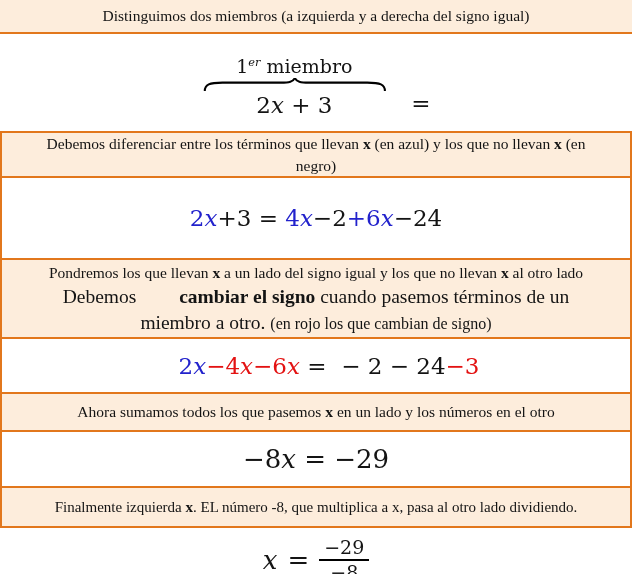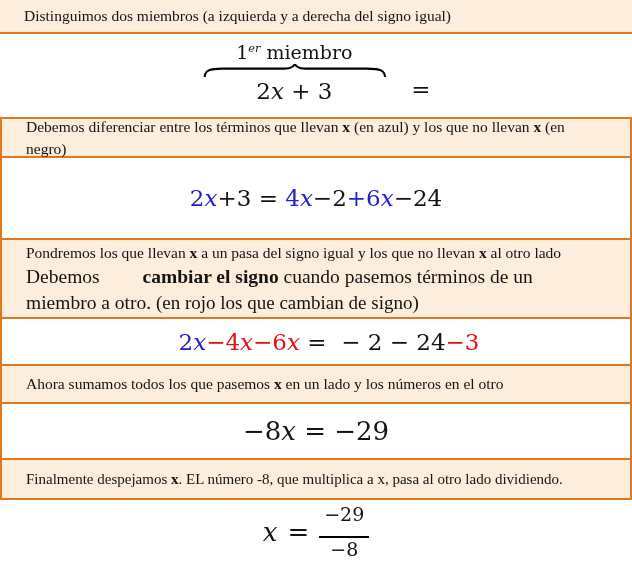--- a/index.html
+++ b/index.html
@@ -13,20 +13,21 @@
   body{
     background:#fff;
     overflow:hidden;
     font-family:"Liberation Serif", serif;
     color:#141414;
   }
   .band{
     background:var(--beige);
     border-top:2px solid var(--orange);
     border-bottom:2px solid var(--orange);
+    text-align:center;
     display:flex;
     flex-direction:column;
     justify-content:center;
     font-size:15.5px;
     line-height:1.4;
     padding:2px 24px;
   }
   .band.first{border-top:none;height:34px;}
   .mathrow{
     background:#fff;
@@ -34,47 +35,47 @@
     align-items:center;
     justify-content:center;
     font-family:"DejaVu Serif", serif;
   }
   
   .rails{
     border-left:2px solid var(--orange);
     border-right:2px solid var(--orange);
   }
   
-  .row1{height:83px;align-items:flex-end;gap:24px;padding-bottom:14px;}
+  .row1{height:97px;align-items:flex-end;gap:24px;padding-bottom:14px;}
   .bracegroup{display:flex;flex-direction:column;align-items:center;}
   .memberlabel{font-size:19px;line-height:1.05;}
   .brace{width:100%;height:13px;display:block;margin:1px 0 2px;}
   .expr{font-size:23px;line-height:1.05;white-space:pre;}
   .eq-sign{font-size:23px;padding-bottom:1px;}
   .row2{height:80px;font-size:23px;}
-  .row3{height:45px;font-size:23px;padding-left:26px;}
+  .row3{height:53px;font-size:23px;padding-left:26px;}
   .row4{height:54px;font-size:26px;}
   .row5{height:64px;font-size:26px;align-items:center;gap:10px;}
-  .band2{height:41px;}
+  .band2{height:47px;}
   .band3{height:81px;}
   .band3 .l1{font-size:15.5px;line-height:1.45;}
   .band3 .l2{font-size:19.5px;line-height:1.32;}
   .band4{height:40px;}
   .band5{height:42px;font-size:15px;}
   .rich{white-space:pre-wrap;}
   .sup{vertical-align:super;font-size:60%;line-height:0;}
-  .seg-small{font-size:19px;}
+  .seg-small{font-size:16px;}
   .frac{
     display:inline-flex;
     flex-direction:column;
     align-items:center;
     font-size:19px;
     line-height:1.12;
   }
-  .frac .num{padding:0 5px 10px;border-bottom:2px solid #000;}
+  .frac .num{padding:0 5px 1px;border-bottom:2px solid #000;}
   .frac .den{padding-top:1px;}
   .mrow-inline{white-space:pre;}
 </style>
 </head>
 <body>
 
 <div class="band first">
   <div class="rich">Distinguimos dos miembros (a izquierda y a derecha del signo igual)</div>
 </div>
 
@@ -93,38 +94,38 @@
 
   <div class="band band2">
     <div class="rich"><span>Debemos diferenciar entre los términos que llevan </span><span style="font-weight: bold;">x</span><span> (en azul) y los que no llevan </span><span style="font-weight: bold;">x</span><span> (en negro)</span></div>
   </div>
 
   <div class="mathrow row2">
     <div class="rich mrow-inline"><span style="color: rgb(34, 34, 204);">2</span><span style="font-style: italic; color: rgb(34, 34, 204);">x</span><span>+3</span><span> = </span><span style="color: rgb(34, 34, 204);">4</span><span style="font-style: italic; color: rgb(34, 34, 204);">x</span><span>−2</span><span style="color: rgb(34, 34, 204);">+6</span><span style="font-style: italic; color: rgb(34, 34, 204);">x</span><span>−24</span></div>
   </div>
 
   <div class="band band3">
-    <div class="l1 rich"><span>Pondremos los que llevan </span><span style="font-weight: bold;">x</span><span> a un pasa del signo igual y los que no llevan </span><span style="font-weight: bold;">x</span><span> al otro lado</span></div>
+    <div class="l1 rich"><span>Pondremos los que llevan </span><span style="font-weight: bold;">x</span><span> a un lado del signo igual y los que no llevan </span><span style="font-weight: bold;">x</span><span> al otro lado</span></div>
     <div class="l2 rich"><span>Debemos </span><span style="font-weight: bold; margin-left: 38px;">cambiar el signo</span><span> cuando pasemos términos de un miembro a otro. </span><span class="seg-small">(en rojo los que cambian de signo)</span></div>
   </div>
 
   <div class="mathrow row3">
     <div class="rich mrow-inline"><span style="color: rgb(34, 34, 204);">2</span><span style="font-style: italic; color: rgb(34, 34, 204);">x</span><span style="color: rgb(227, 18, 18);">−4</span><span style="font-style: italic; color: rgb(227, 18, 18);">x</span><span style="color: rgb(227, 18, 18);">−6</span><span style="font-style: italic; color: rgb(227, 18, 18);">x</span><span> = </span><span> − 2 − 24</span><span style="color: rgb(227, 18, 18);">−3</span></div>
   </div>
 
   <div class="band band4">
     <div class="rich"><span>Ahora sumamos todos los que pasemos </span><span style="font-weight: bold;">x</span><span> en un lado y los números en el otro</span></div>
   </div>
 
   <div class="mathrow row4">
     <div class="rich mrow-inline"><span>−8</span><span style="font-style: italic;">x</span><span> = −29</span></div>
   </div>
 
   <div class="band band5">
-    <div class="rich"><span>Finalmente despejamos </span><span style="font-weight: bold;">x</span><span>. EL número -8, que multiplica a x, pasa al otro lado dividiendo.</span></div>
+    <div class="rich"><span>Finalmente izquierda </span><span style="font-weight: bold;">x</span><span>. EL número -8, que multiplica a x, pasa al otro lado dividiendo.</span></div>
   </div>
 
 </div>
 
 <div class="mathrow row5">
   <span style="font-style:italic">x</span>
   <span>=</span>
   <span class="frac">
     <span class="num">−29</span>
     <span class="den">−8</span>

